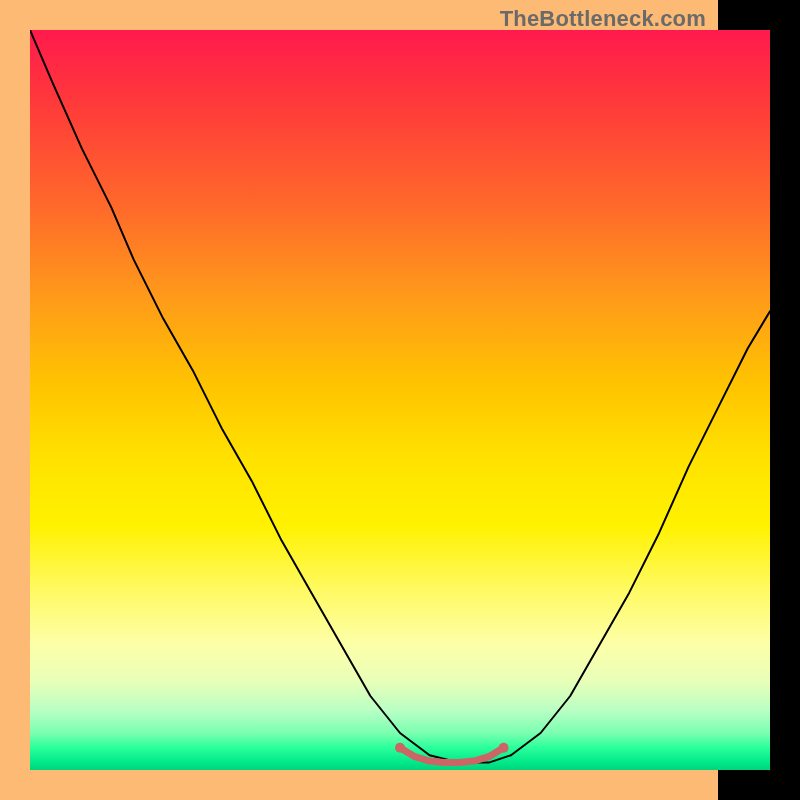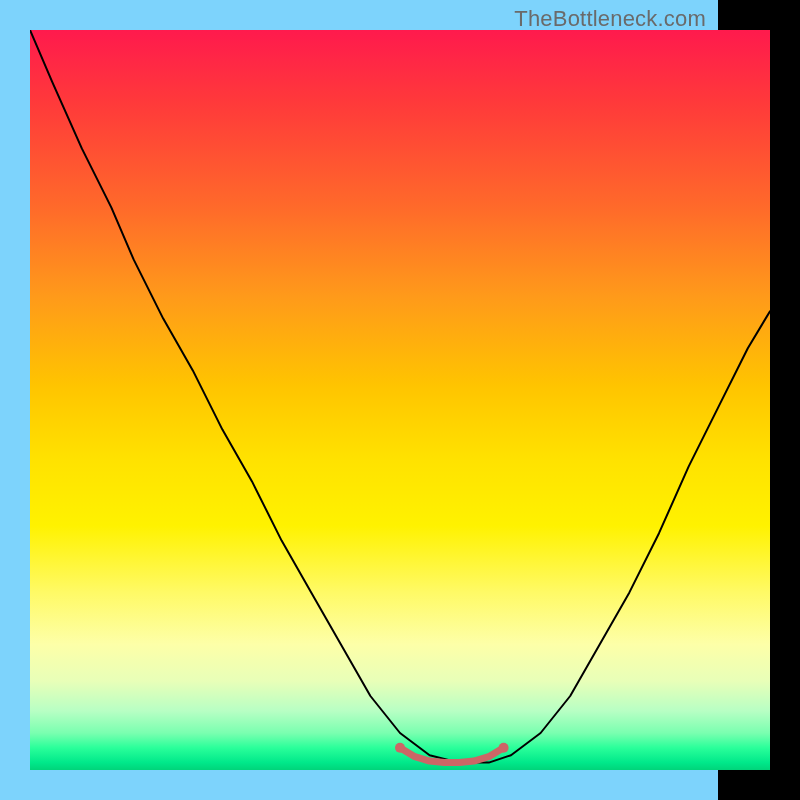--- a/index.html
+++ b/index.html
@@ -8,21 +8,22 @@
     width: 800px;
     height: 800px;
     overflow: hidden;
     background: #000;
     font-family: Arial, Helvetica, sans-serif;
   }
   .frame {
     position: relative;
     width: 718px;
     height: 800px;
-    background: #7dd3fc;
+    background: #fdba74;
+    font-weight: bold;
   }
   .plot {
     position: absolute;
     left: 30px;
     top: 30px;
     width: 740px;
     height: 740px;
     overflow: hidden;
   }
   .gradient {

